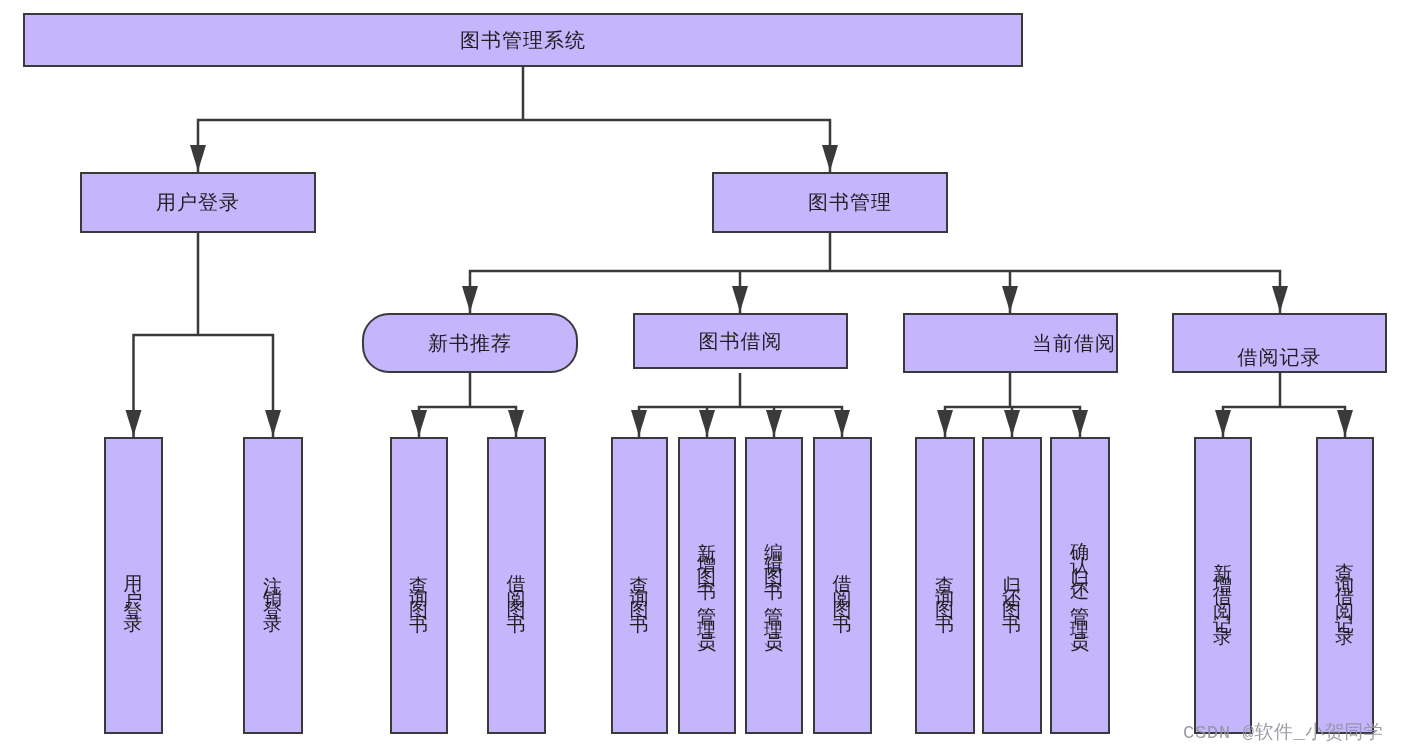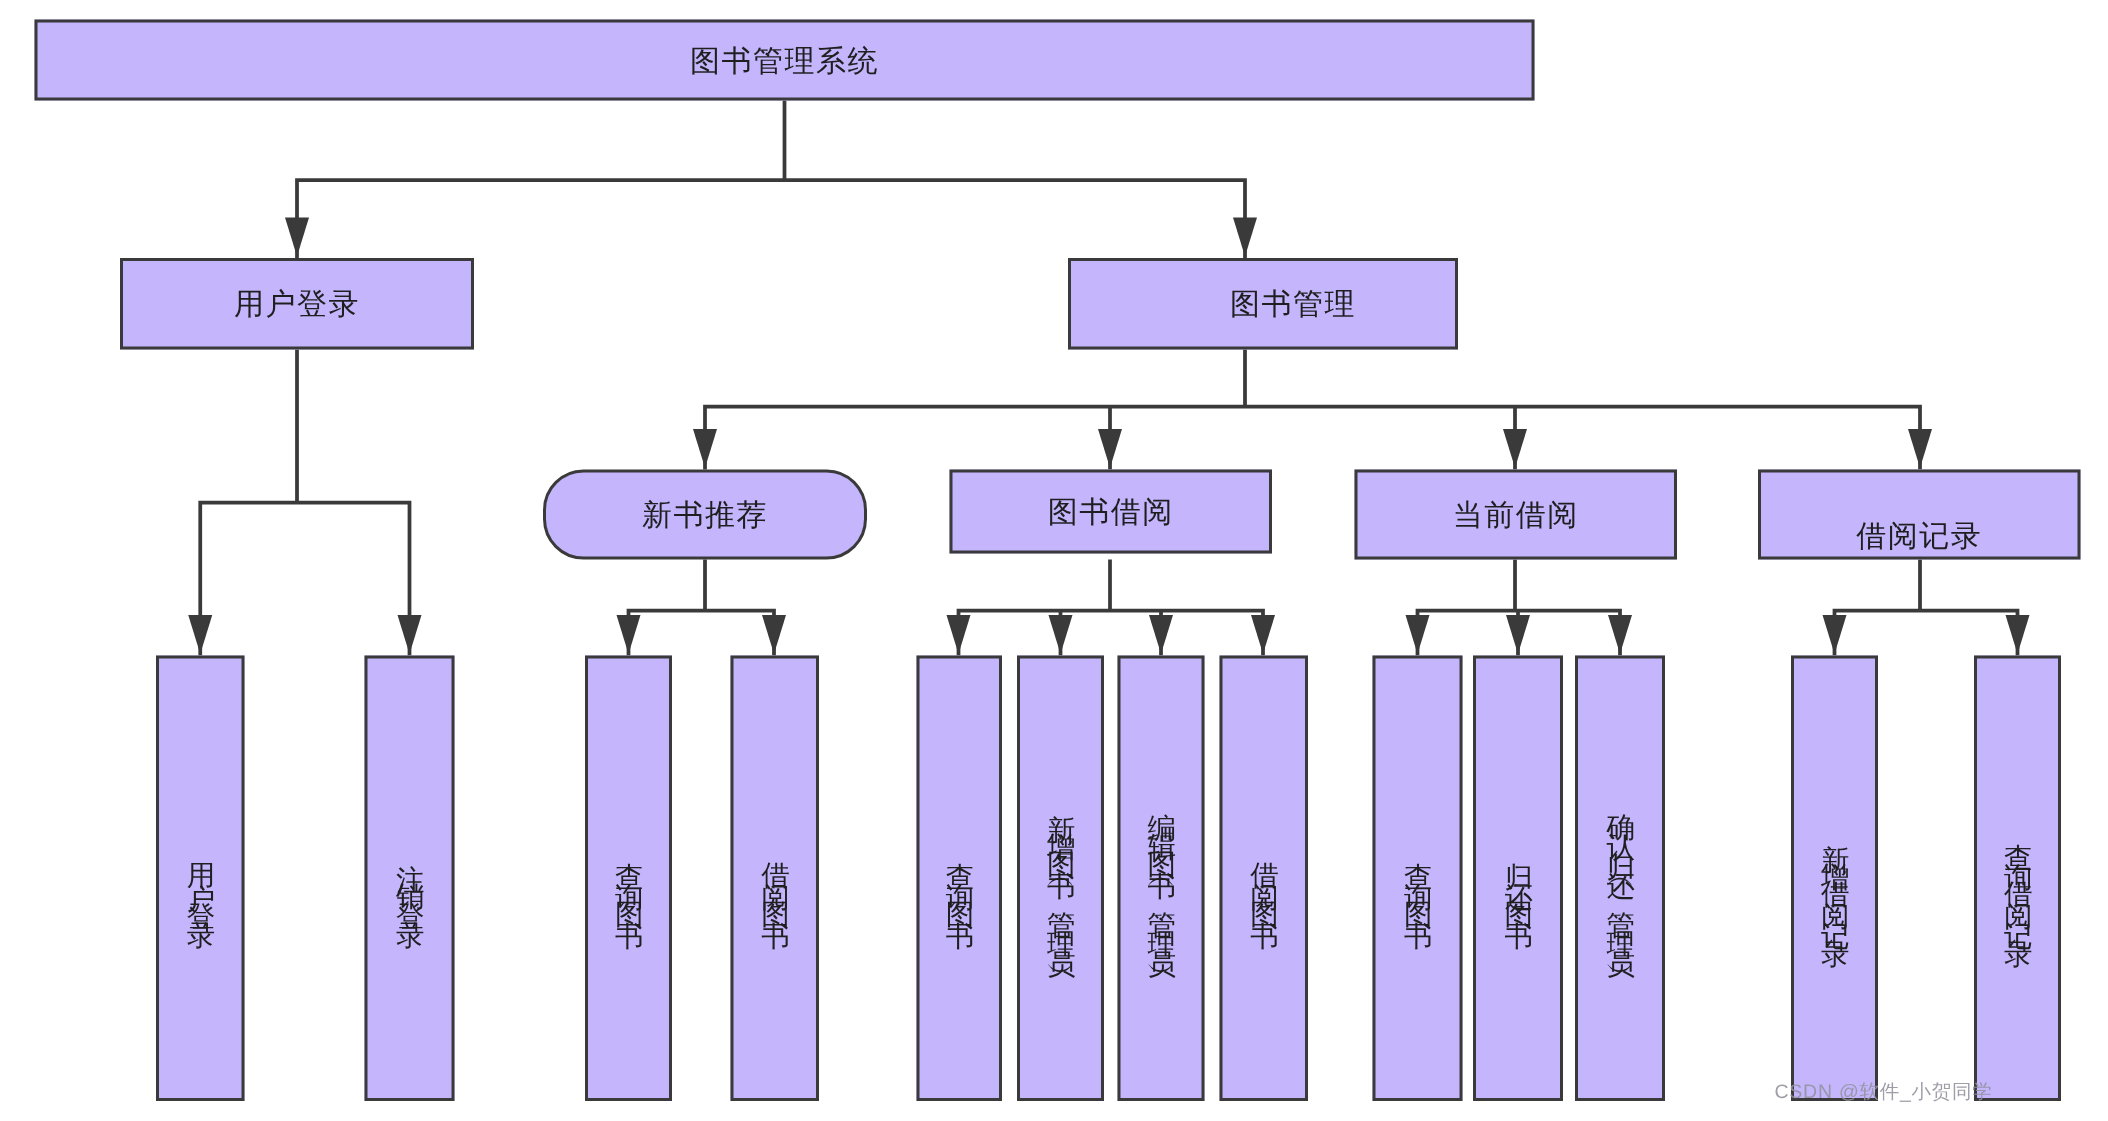--- a/index.html
+++ b/index.html
@@ -42,24 +42,25 @@
     text-orientation: mixed;
     letter-spacing: 13px;
     line-height: 1;
     font-size: 19px;
   }
   .watermark {
     position: absolute;
     left: 1183px;
     top: 719px;
     z-index: 3;
-    font-size: 13px;
+    font-size: 19px;
     color: rgba(148, 148, 158, 0.9);
     white-space: nowrap;
     letter-spacing: 0.5px;
+    font-family: Liberation Mono, monospace;
   }
 </style>
 </head>
 <body>
 
 <div class="canvas">
 
   <svg class="wires" width="1405" height="747" viewBox="0 0 1405 747">
     <g stroke="#3a3a3a" stroke-width="2.5" fill="none">
 
@@ -100,31 +101,31 @@
     </g>
   </svg>
 
   <div class="box hbox" style="left:23px; top:13px; width:1000px; height:54px;">
     <span>图书管理系统</span>
   </div>
 
   <div class="box hbox" style="left:80px; top:172px; width:236px; height:61px;">
     <span>用户登录</span>
   </div>
-  <div class="box hbox" style="left:712px; top:172px; width:260px; height:61px;padding-left:40px;">
+  <div class="box hbox" style="left:712px; top:172px; width:236px; height:61px;padding-left:40px;">
     <span>图书管理</span>
   </div>
 
   <div class="box hbox" style="left:362px; top:313px; width:216px; height:60px;border-radius:27px;">
     <span>新书推荐</span>
   </div>
   <div class="box hbox" style="left:633px; top:313px; width:215px; height:56px;text-align:center;">
     <span>图书借阅</span>
   </div>
-  <div class="box hbox" style="left:903px; top:313px; width:215px; height:60px;">
+  <div class="box hbox" style="left:903px; top:313px; width:215px; height:60px;justify-content:flex-end;">
     <span>当前借阅</span>
   </div>
   <div class="box hbox" style="left:1172px; top:313px; width:215px; height:60px;align-items:flex-end;">
     <span>借阅记录</span>
   </div>
 
   <div class="box vbox" style="left:104px; top:437px; width:59px; height:297px;">
     <span>用户登录</span>
   </div>
   <div class="box vbox" style="left:243px; top:437px; width:60px; height:297px;">

